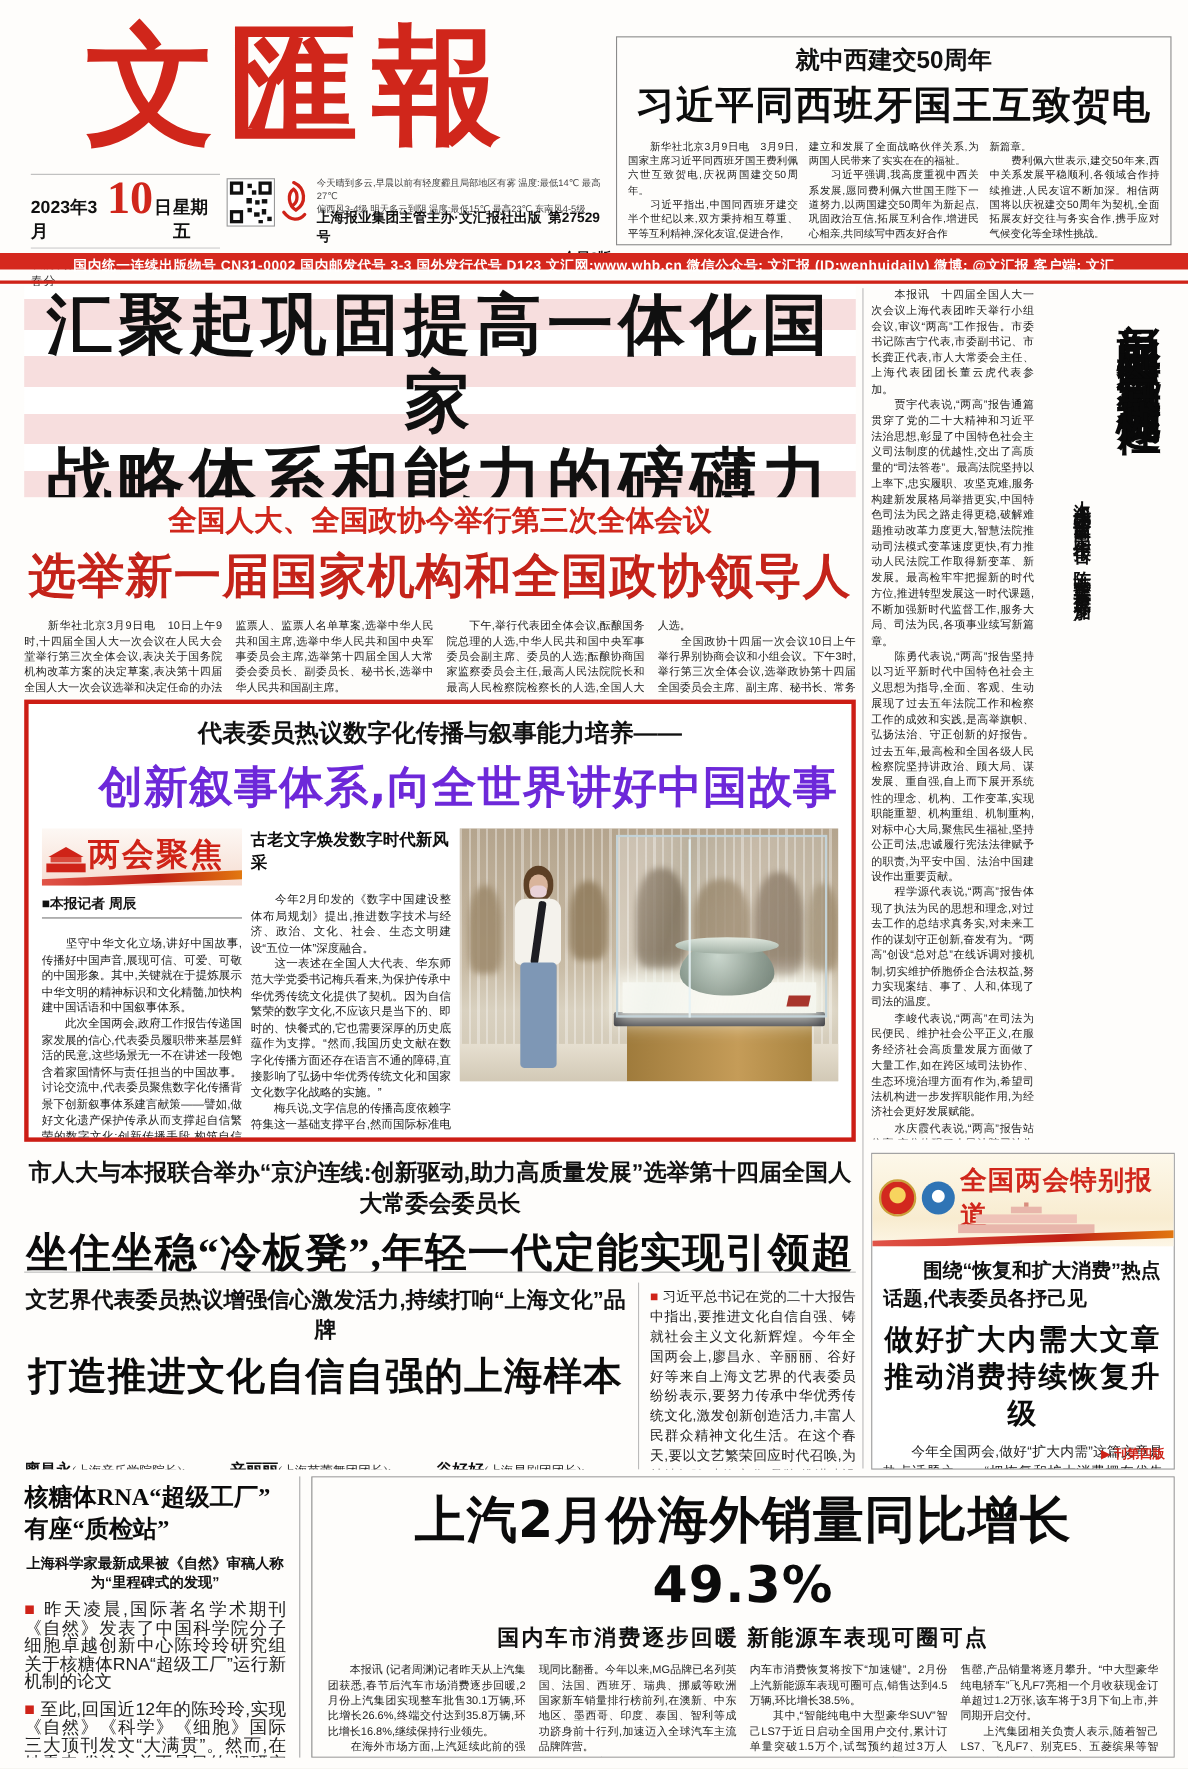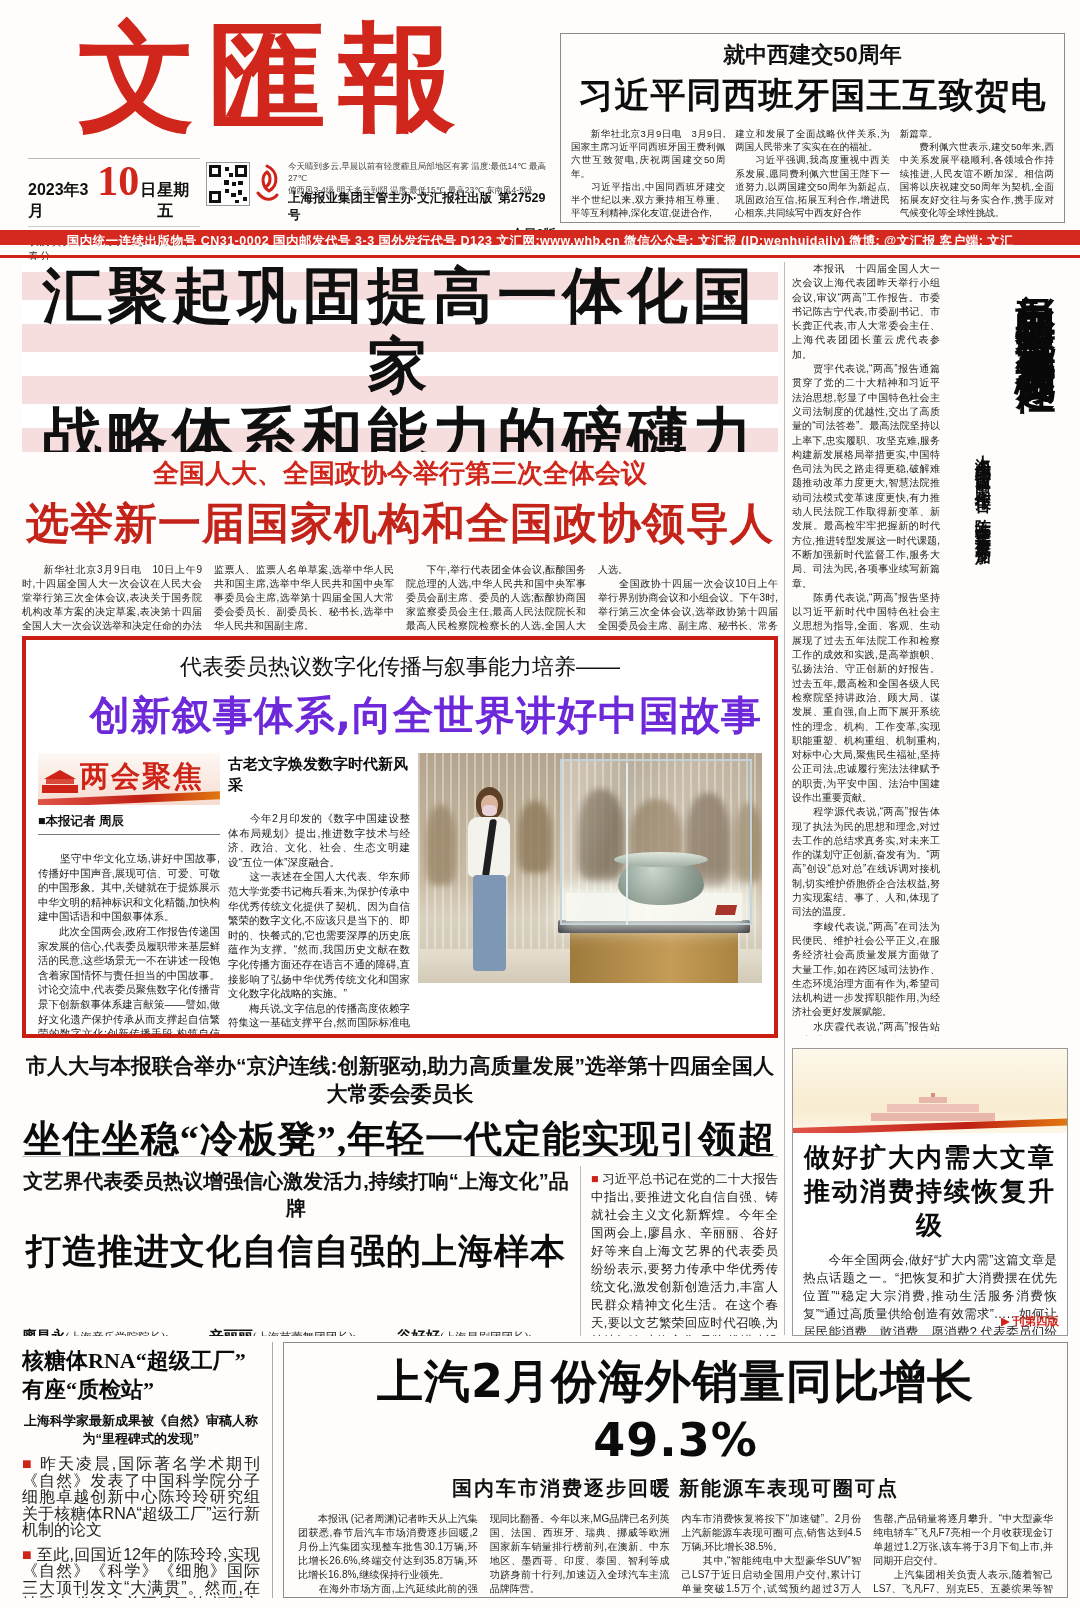--- a/index.html
+++ b/index.html
@@ -48,21 +48,21 @@
   .election{position:absolute;left:22px;top:456px;width:756px;height:176px;overflow:hidden;}
   .el-kicker{text-align:center;font-size:26px;font-weight:900;color:#d0261b;}
   .el-headline{text-align:center;font-family:"Liberation Serif","DejaVu Serif",serif;font-size:43px;font-weight:900;
       color:#c4231a;letter-spacing:1px;margin-top:4px;}
   .el-body{display:flex;gap:12px;margin-top:10px;height:86px;overflow:hidden;}
   .el-col{flex:1;font-size:10px;line-height:14px;color:#222;text-align:justify;}
 
   
   .feature{position:absolute;left:22px;top:636px;width:756px;height:402px;box-sizing:border-box;
       border:4px solid #cc1d15;padding:8px 12px;overflow:hidden;background:#fff;}
-  .ft-kicker{text-align:center;font-size:22px;font-weight:normal;color:#111;margin-top:4px;}
+  .ft-kicker{text-align:center;font-size:22px;font-weight:bold;color:#111;margin-top:4px;}
   .ft-headline{text-align:right;font-size:40px;font-weight:900;color:#6d28d9;letter-spacing:1px;margin-top:6px;
       font-family:"DejaVu Sans","Liberation Sans",sans-serif;}
   .ft-row{display:flex;gap:8px;margin-top:10px;height:282px;overflow:hidden;}
   .ft-c1{width:182px;flex:none;}
   .ft-c2{width:182px;flex:none;}
   .ft-c3{flex:1;}
   .badge{position:relative;width:182px;height:52px;background:linear-gradient(180deg,#fdf8f4,#f6dcd1);overflow:hidden;}
   .badge-text{position:absolute;left:42px;top:4px;font-family:"Liberation Serif","DejaVu Serif",serif;
       font-size:29px;font-weight:900;color:#cf2318;letter-spacing:2px;}
   .badge-gate{position:absolute;left:4px;top:15px;}
@@ -347,30 +347,36 @@
     </div>
     <div class="cu-div"></div>
     <div class="cu-right">
       <div class="cu-side"><span class="sq">■</span><span> 习近平总书记在党的二十大报告中指出,要推进文化自信自强、铸就社会主义文化新辉煌。今年全国两会上,廖昌永、辛丽丽、谷好好等来自上海文艺界的代表委员纷纷表示,要努力传承中华优秀传统文化,激发创新创造活力,丰富人民群众精神文化生活。在这个春天,要以文艺繁荣回应时代召唤,为持续打响“上海文化”品牌,推进建设具有世界影响力的社会主义国际文化大都市而奋力奔跑。</span></div>
 
     </div>
   </div>
 
   <div class="special">
     <div class="sp-banner">
+      <div class="sp-banner-top">
+        <span class="emblem1"></span>
+        <span class="emblem2"></span>
+        <span class="sp-banner-text">全国两会特别报道</span>
+      </div>
       <span class="sp-hall">
         <svg width="160" height="30" viewBox="0 0 160 30">
           <rect x="18" y="20" width="124" height="8" fill="#e8b6ab"></rect>
           <rect x="34" y="11" width="92" height="8" fill="#efc3b8"></rect>
           <rect x="66" y="4" width="28" height="6" fill="#e8b6ab"></rect>
           <rect x="78" y="0" width="4" height="4" fill="#d98d7e"></rect>
         </svg>
       </span>
       <span class="sp-ribbon"></span>
     </div>
+    <div class="sp-kicker">　　围绕“恢复和扩大消费”热点话题,代表委员各抒己见</div>
     <div class="sp-headline">
       <div>做好扩大内需大文章</div>
       <div>推动消费持续恢复升级</div>
     </div>
     <div class="sp-body preline">　　今年全国两会,做好“扩大内需”这篇文章是热点话题之一。“把恢复和扩大消费摆在优先位置”“稳定大宗消费,推动生活服务消费恢复”“通过高质量供给创造有效需求”……如何让居民能消费、敢消费、愿消费? 代表委员们纷纷提出建议</div>
     <div class="sp-ref">▶ 刊第四版</div>
   </div>
 
   <div class="bottom">
     <div class="science">

